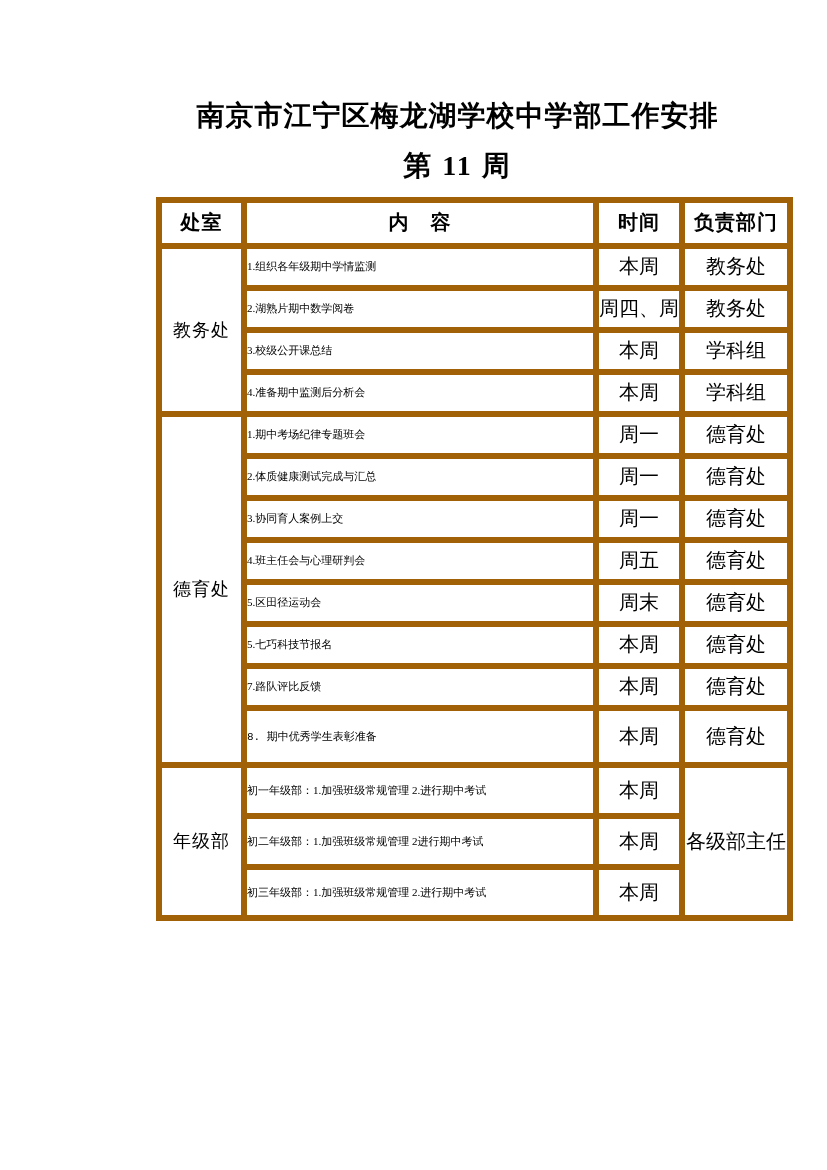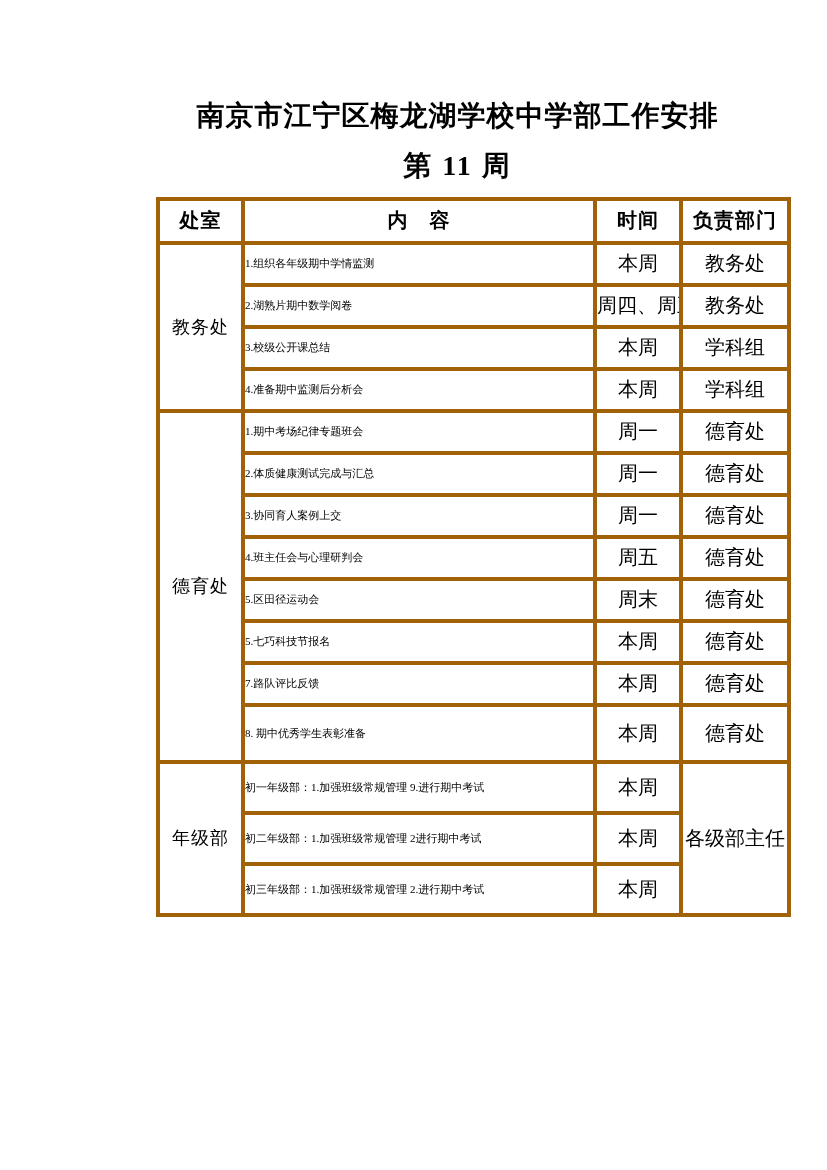--- a/index.html
+++ b/index.html
@@ -37,21 +37,21 @@
   }
   table.schedule {
     border-collapse: collapse;
     table-layout: fixed;
     margin: 12px 0 0 112px;
     width: 631px;
     border: 2px solid #000;
   }
   table.schedule th,
   table.schedule td {
-    border: 4px solid #a16207;
+    border: 6px solid #a16207;
     padding: 0;
     overflow: hidden;
     vertical-align: middle;
   }
   th.hdr {
     height: 40px;
     font-size: 20px;
     font-weight: bold;
     text-align: center;
     letter-spacing: 1px;
@@ -68,21 +68,21 @@
     padding-right: 4px;
     white-space: nowrap;
   }
   td.time-cell,
   td.dept-cell {
     font-size: 20px;
     text-align: center;
     white-space: nowrap;
   }
   tr.row-std  { height: 42px; }
-  tr.row-tall { height: 57px; }
+  tr.row-tall { height: 57px; font-family: Liberation Mono, monospace; }
   tr.row-grade{ height: 51px; }
 </style>
 </head>
 <body>
 
 <div class="page">
 
   <h1 class="doc-title">南京市江宁区梅龙湖学校中学部工作安排</h1>
   <h2 class="doc-subtitle">第 11 周</h2>
 
@@ -162,21 +162,21 @@
         <td class="dept-cell">德育处</td>
       </tr>
       <tr class="row-tall">
         <td class="content-cell">8. 期中优秀学生表彰准备</td>
         <td class="time-cell">本周</td>
         <td class="dept-cell">德育处</td>
       </tr>
 
       <tr class="row-grade">
         <td class="office-cell" rowspan="3">年级部</td>
-        <td class="content-cell">初一年级部：1.加强班级常规管理 9.进行期中考试</td>
+        <td class="content-cell">初一年级部：1.加强班级常规管理 2.进行期中考试</td>
         <td class="time-cell">本周</td>
         <td class="dept-cell" rowspan="3">各级部主任</td>
       </tr>
       <tr class="row-grade">
         <td class="content-cell">初二年级部：1.加强班级常规管理 2进行期中考试</td>
         <td class="time-cell">本周</td>
       </tr>
       <tr class="row-grade">
         <td class="content-cell">初三年级部：1.加强班级常规管理 2.进行期中考试</td>
         <td class="time-cell">本周</td>

